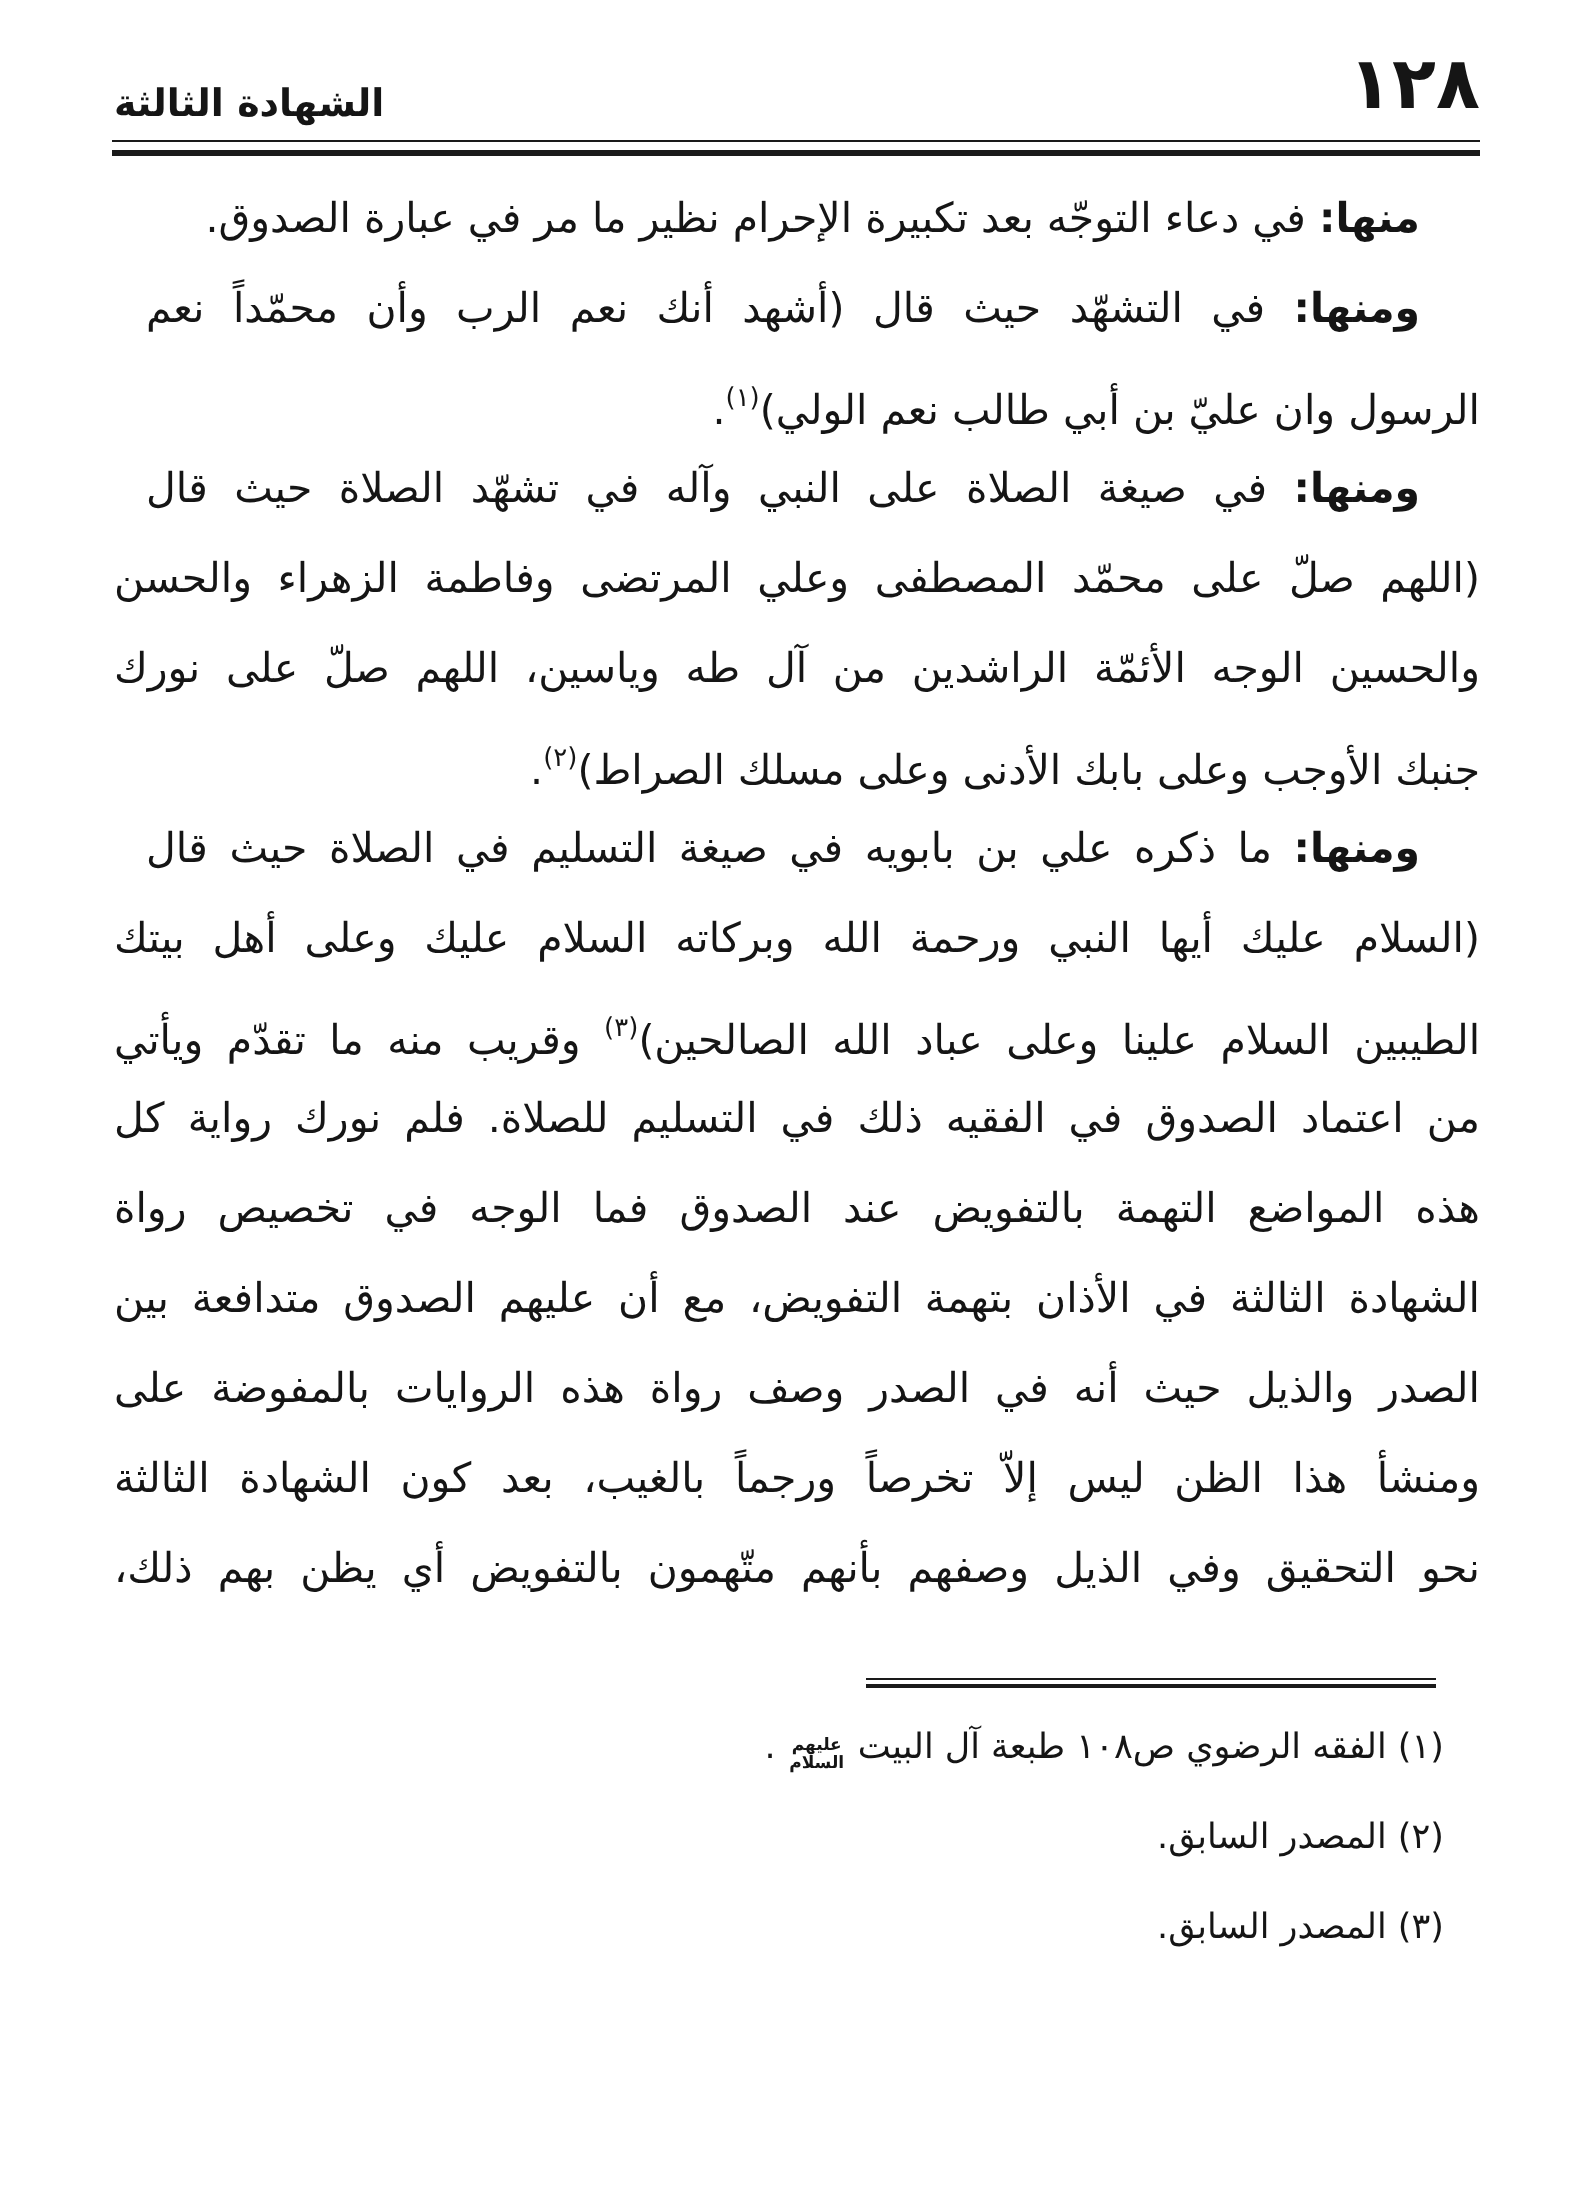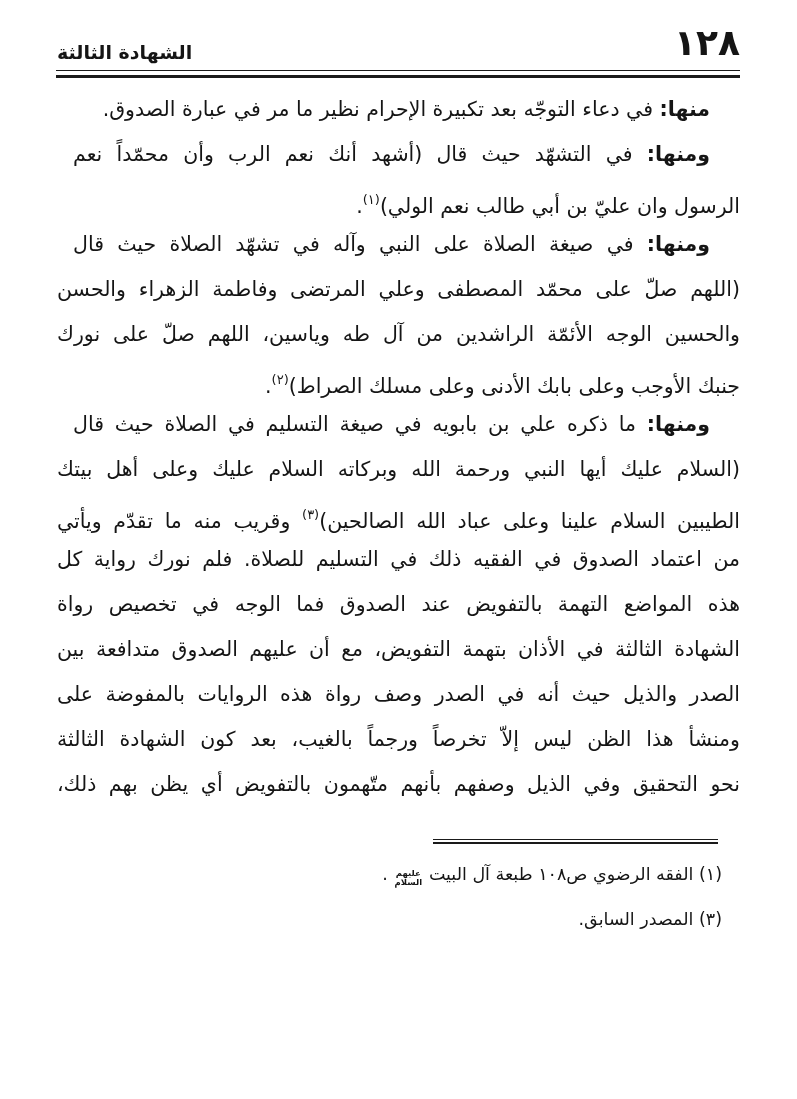--- a/index.html
+++ b/index.html
@@ -132,16 +132,17 @@
         <div class="line justify"><span>الصدر والذيل حيث أنه في الصدر وصف رواة هذه الروايات بالمفوضة على</span></div>
         <div class="line justify"><span>ومنشأ هذا الظن ليس إلاّ تخرصاً ورجماً بالغيب، بعد كون الشهادة الثالثة</span></div>
         <div class="line justify"><span>نحو التحقيق وفي الذيل وصفهم بأنهم متّهمون بالتفويض أي يظن بهم ذلك،</span></div>
       </div>
     </div>
 
   <div class="footnote-rule"></div>
 
   <div class="footnotes">
       <div class="footnote"><span>(١) الفقه الرضوي ص١٠٨ طبعة آل البيت </span><span class="honorific">عليهم السلام</span><span> .</span></div>
+      <div class="footnote"><span>(٢) المصدر السابق.</span></div>
       <div class="footnote"><span>(٣) المصدر السابق.</span></div>
     </div>
 
 </div>
 
 </body></html>

